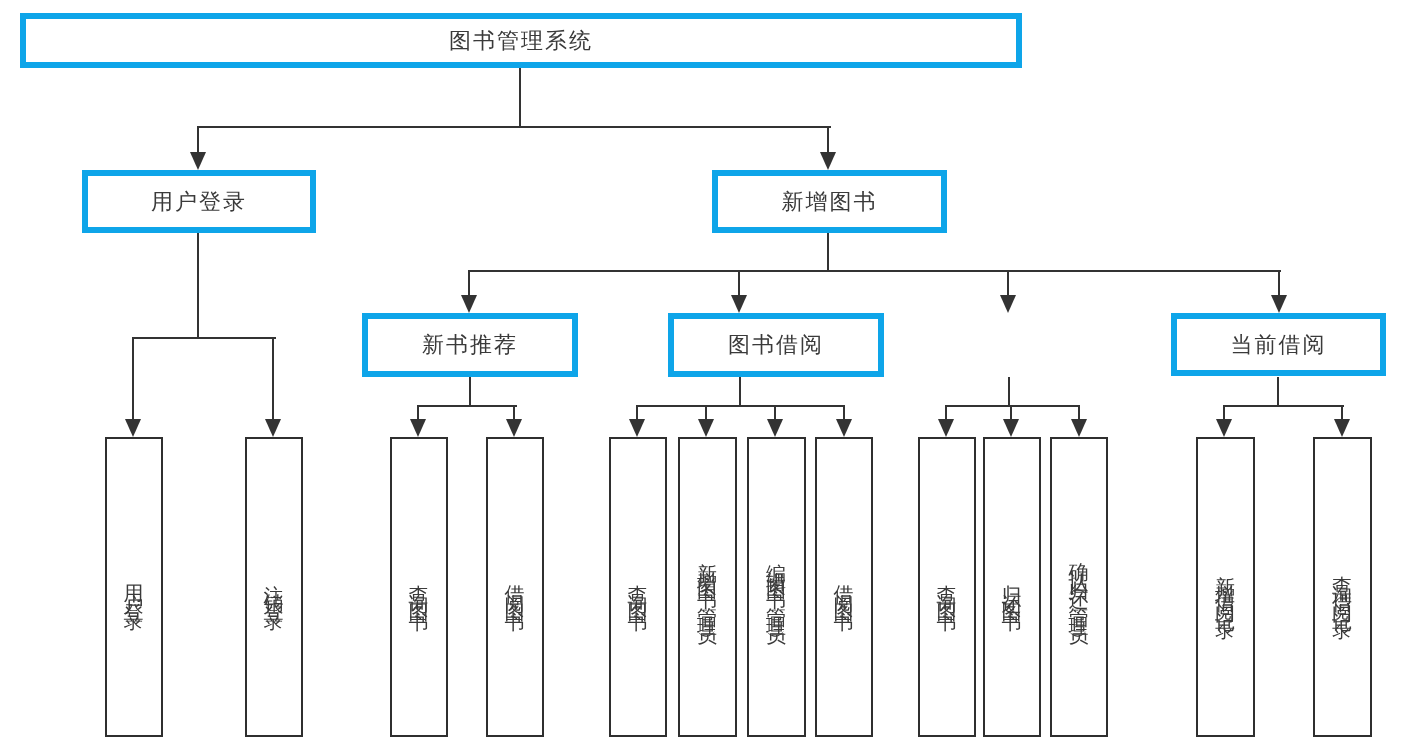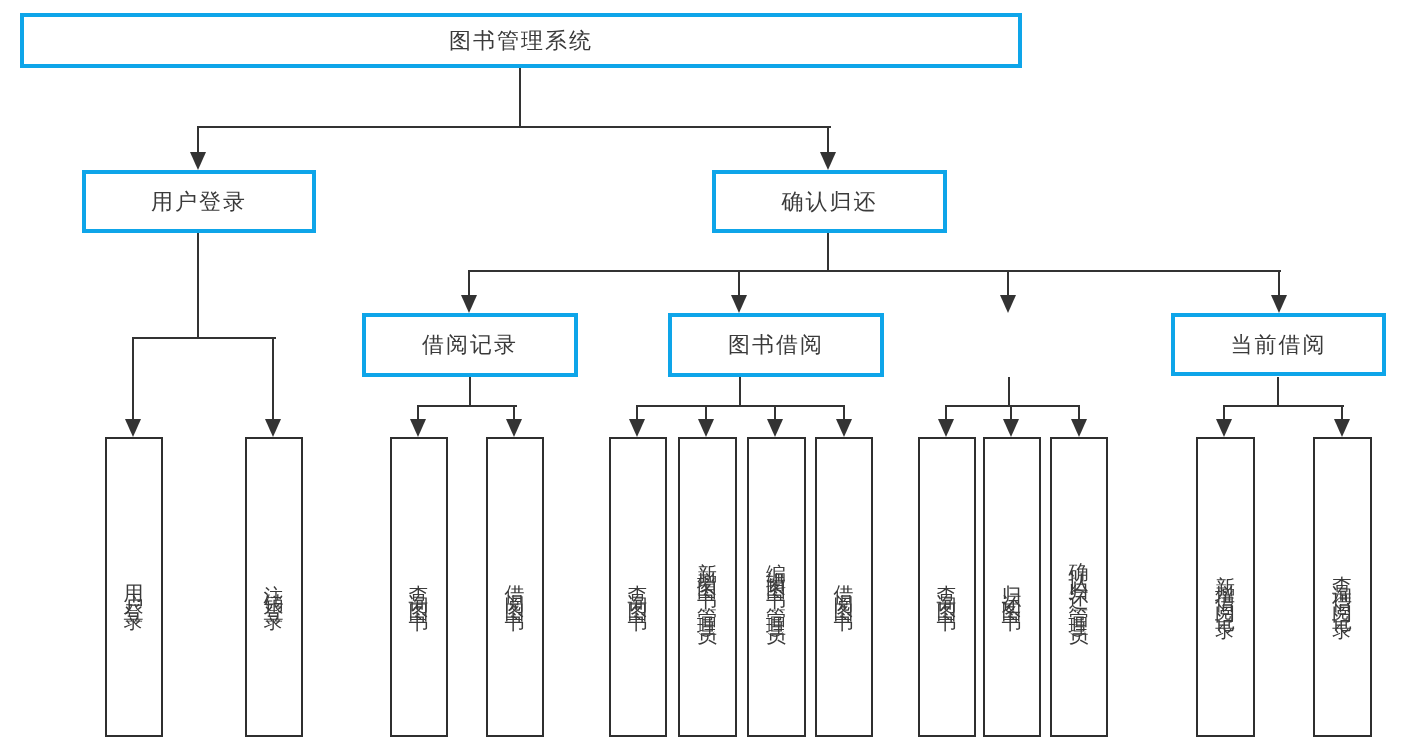--- a/index.html
+++ b/index.html
@@ -6,21 +6,21 @@
   .canvas{
     position:relative;
     width:1405px;height:747px;
     background:#ffffff;
     font-family:"Liberation Sans","DejaVu Sans",sans-serif;
     color:#333333;
     overflow:hidden;
   }
   .box{
     position:absolute;
-    border:4px solid #0ea5e9;
+    border:6px solid #0ea5e9;
     background:#ffffff;
     display:flex;align-items:center;justify-content:center;
     box-sizing:border-box;
     font-size:22px;letter-spacing:2px;color:#3a3a3a;
     white-space:nowrap;
   }
   .vbox{
     position:absolute;
     top:437px;height:300px;width:58px;
     border:2px solid #2f2f2f;
@@ -66,21 +66,21 @@
   <div class="hline" style="left:197px;top:126px;width:634px"></div>
   <div class="vline" style="left:197px;top:126px;height:28px"></div>
   <div class="arrow" style="left:190px;top:152px"></div>
   <div class="vline" style="left:827px;top:126px;height:28px"></div>
   <div class="arrow" style="left:820px;top:152px"></div>
 
   <div class="box" style="left:82px;top:170px;width:234px;height:63px">
     <span>用户登录</span>
   </div>
   <div class="box" style="left:712px;top:170px;width:235px;height:63px">
-    <span>确认归还</span>
+    <span>新增图书</span>
   </div>
 
   <div class="vline" style="left:197px;top:233px;height:106px"></div>
   <div class="hline" style="left:132px;top:337px;width:144px"></div>
   <div class="vline" style="left:132px;top:337px;height:84px"></div>
   <div class="arrow" style="left:125px;top:419px"></div>
   <div class="vline" style="left:272px;top:337px;height:84px"></div>
   <div class="arrow" style="left:265px;top:419px"></div>
 
   <div class="vline" style="left:827px;top:233px;height:39px"></div>
@@ -88,21 +88,21 @@
   <div class="vline" style="left:468px;top:270px;height:26px"></div>
   <div class="arrow" style="left:461px;top:295px"></div>
   <div class="vline" style="left:738px;top:270px;height:26px"></div>
   <div class="arrow" style="left:731px;top:295px"></div>
   <div class="vline" style="left:1007px;top:270px;height:26px"></div>
   <div class="arrow" style="left:1000px;top:295px"></div>
   <div class="vline" style="left:1278px;top:270px;height:26px"></div>
   <div class="arrow" style="left:1271px;top:295px"></div>
 
   <div class="box" style="left:362px;top:313px;width:216px;height:64px">
-    <span>借阅记录</span>
+    <span>新书推荐</span>
   </div>
   <div class="box" style="left:668px;top:313px;width:216px;height:64px">
     <span>图书借阅</span>
   </div>
   <div class="box" style="left:1171px;top:313px;width:215px;height:63px">
     <span>当前借阅</span>
   </div>
 
   <div class="vline" style="left:469px;top:377px;height:30px"></div>
   <div class="hline" style="left:417px;top:405px;width:100px"></div>

